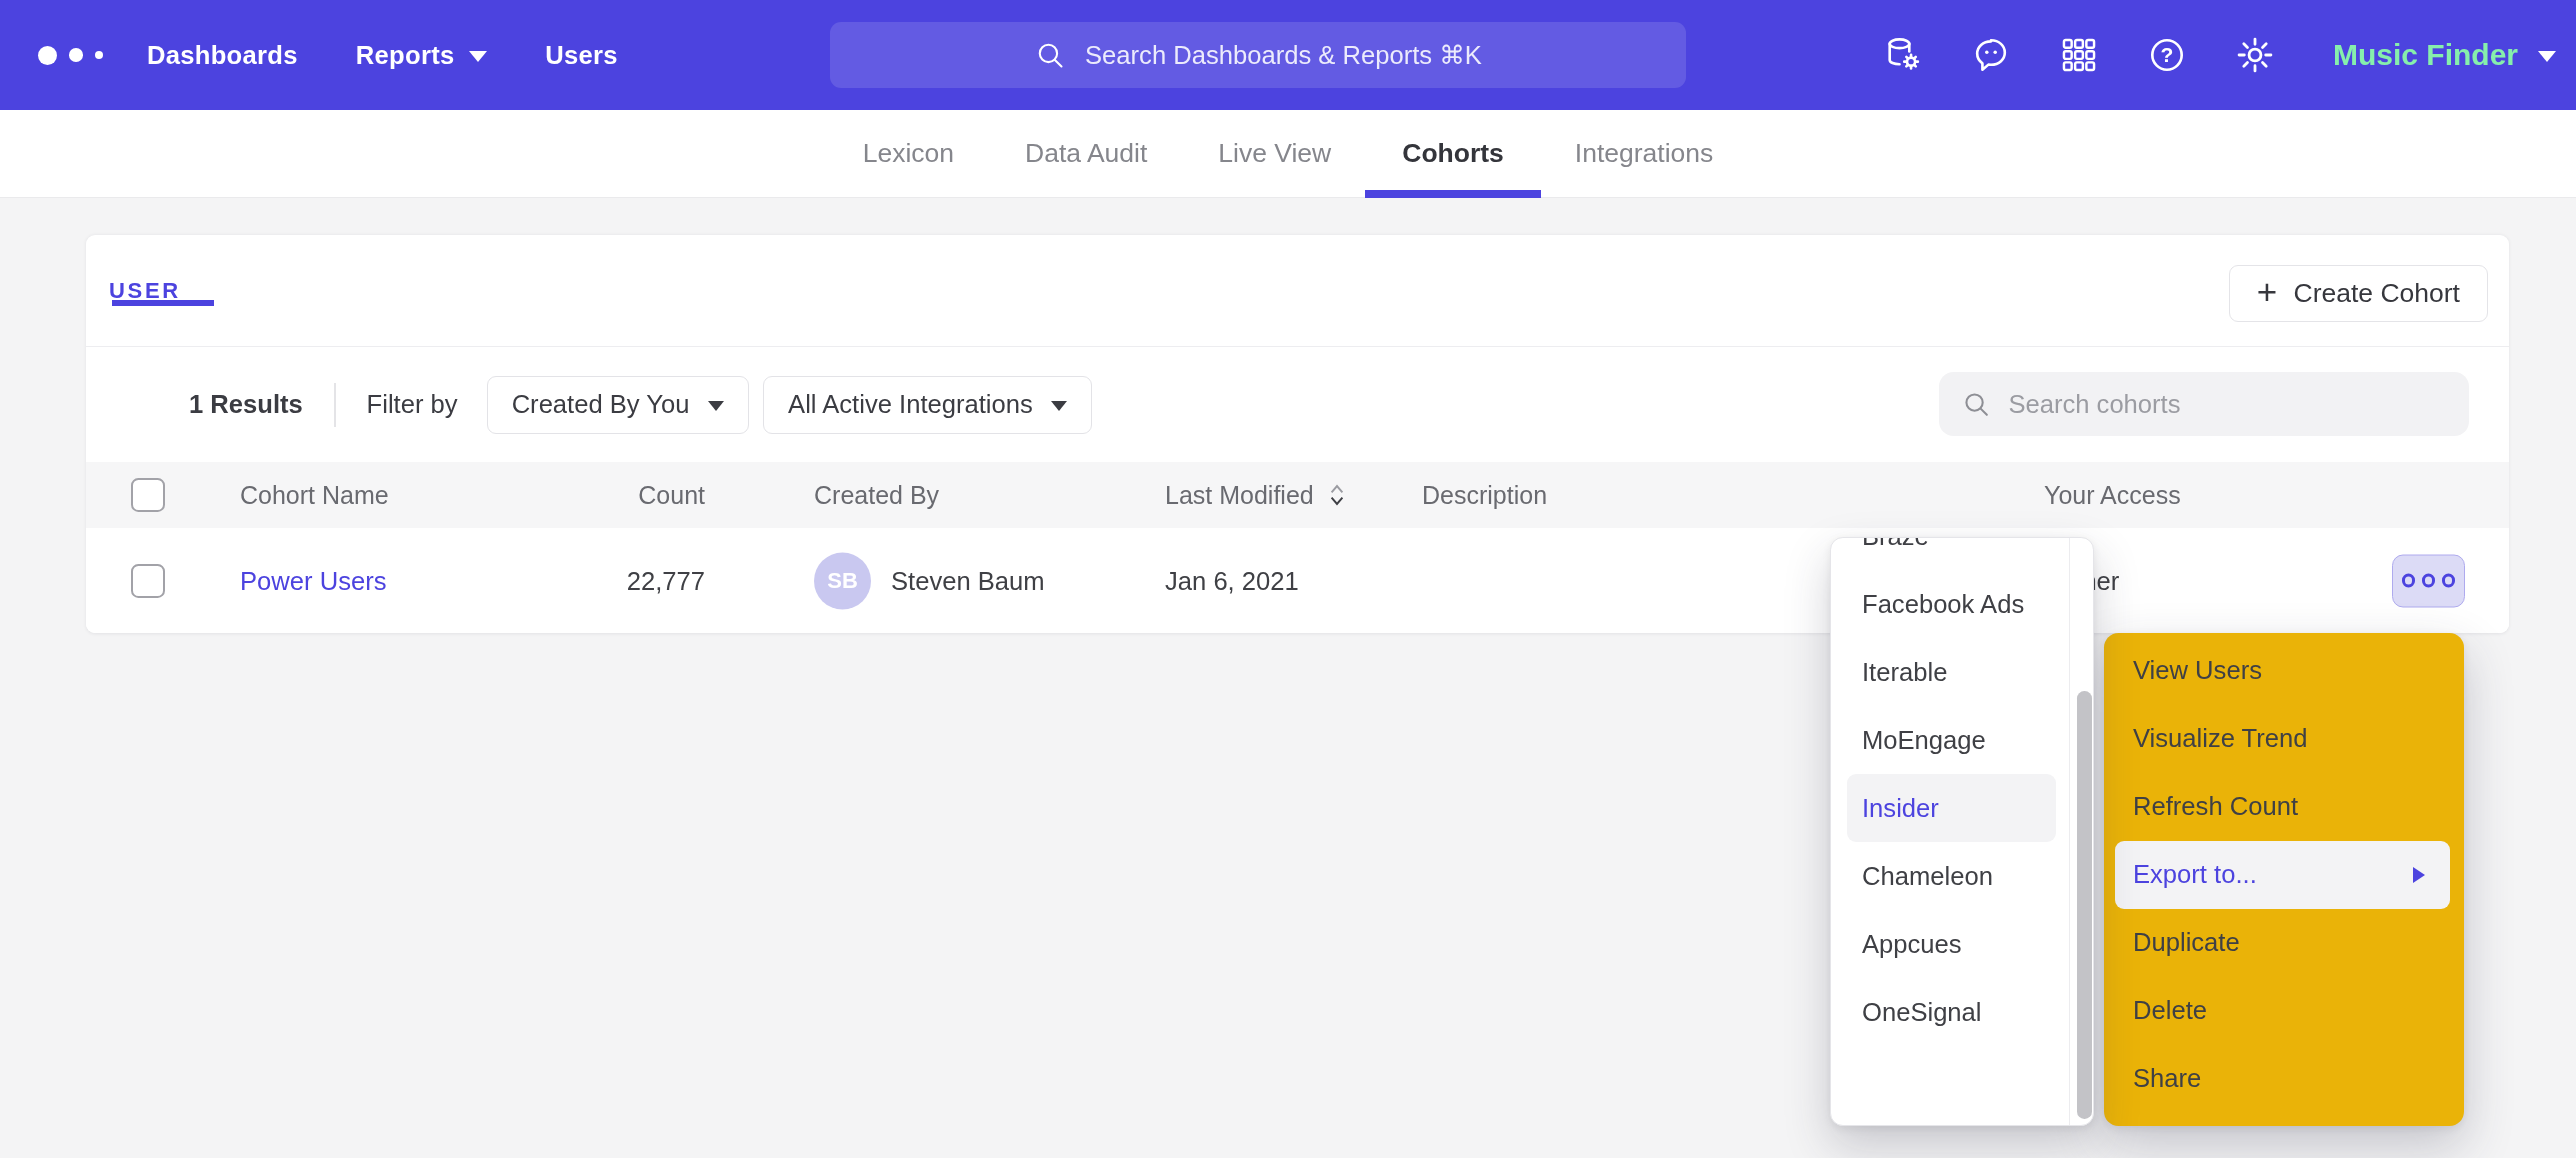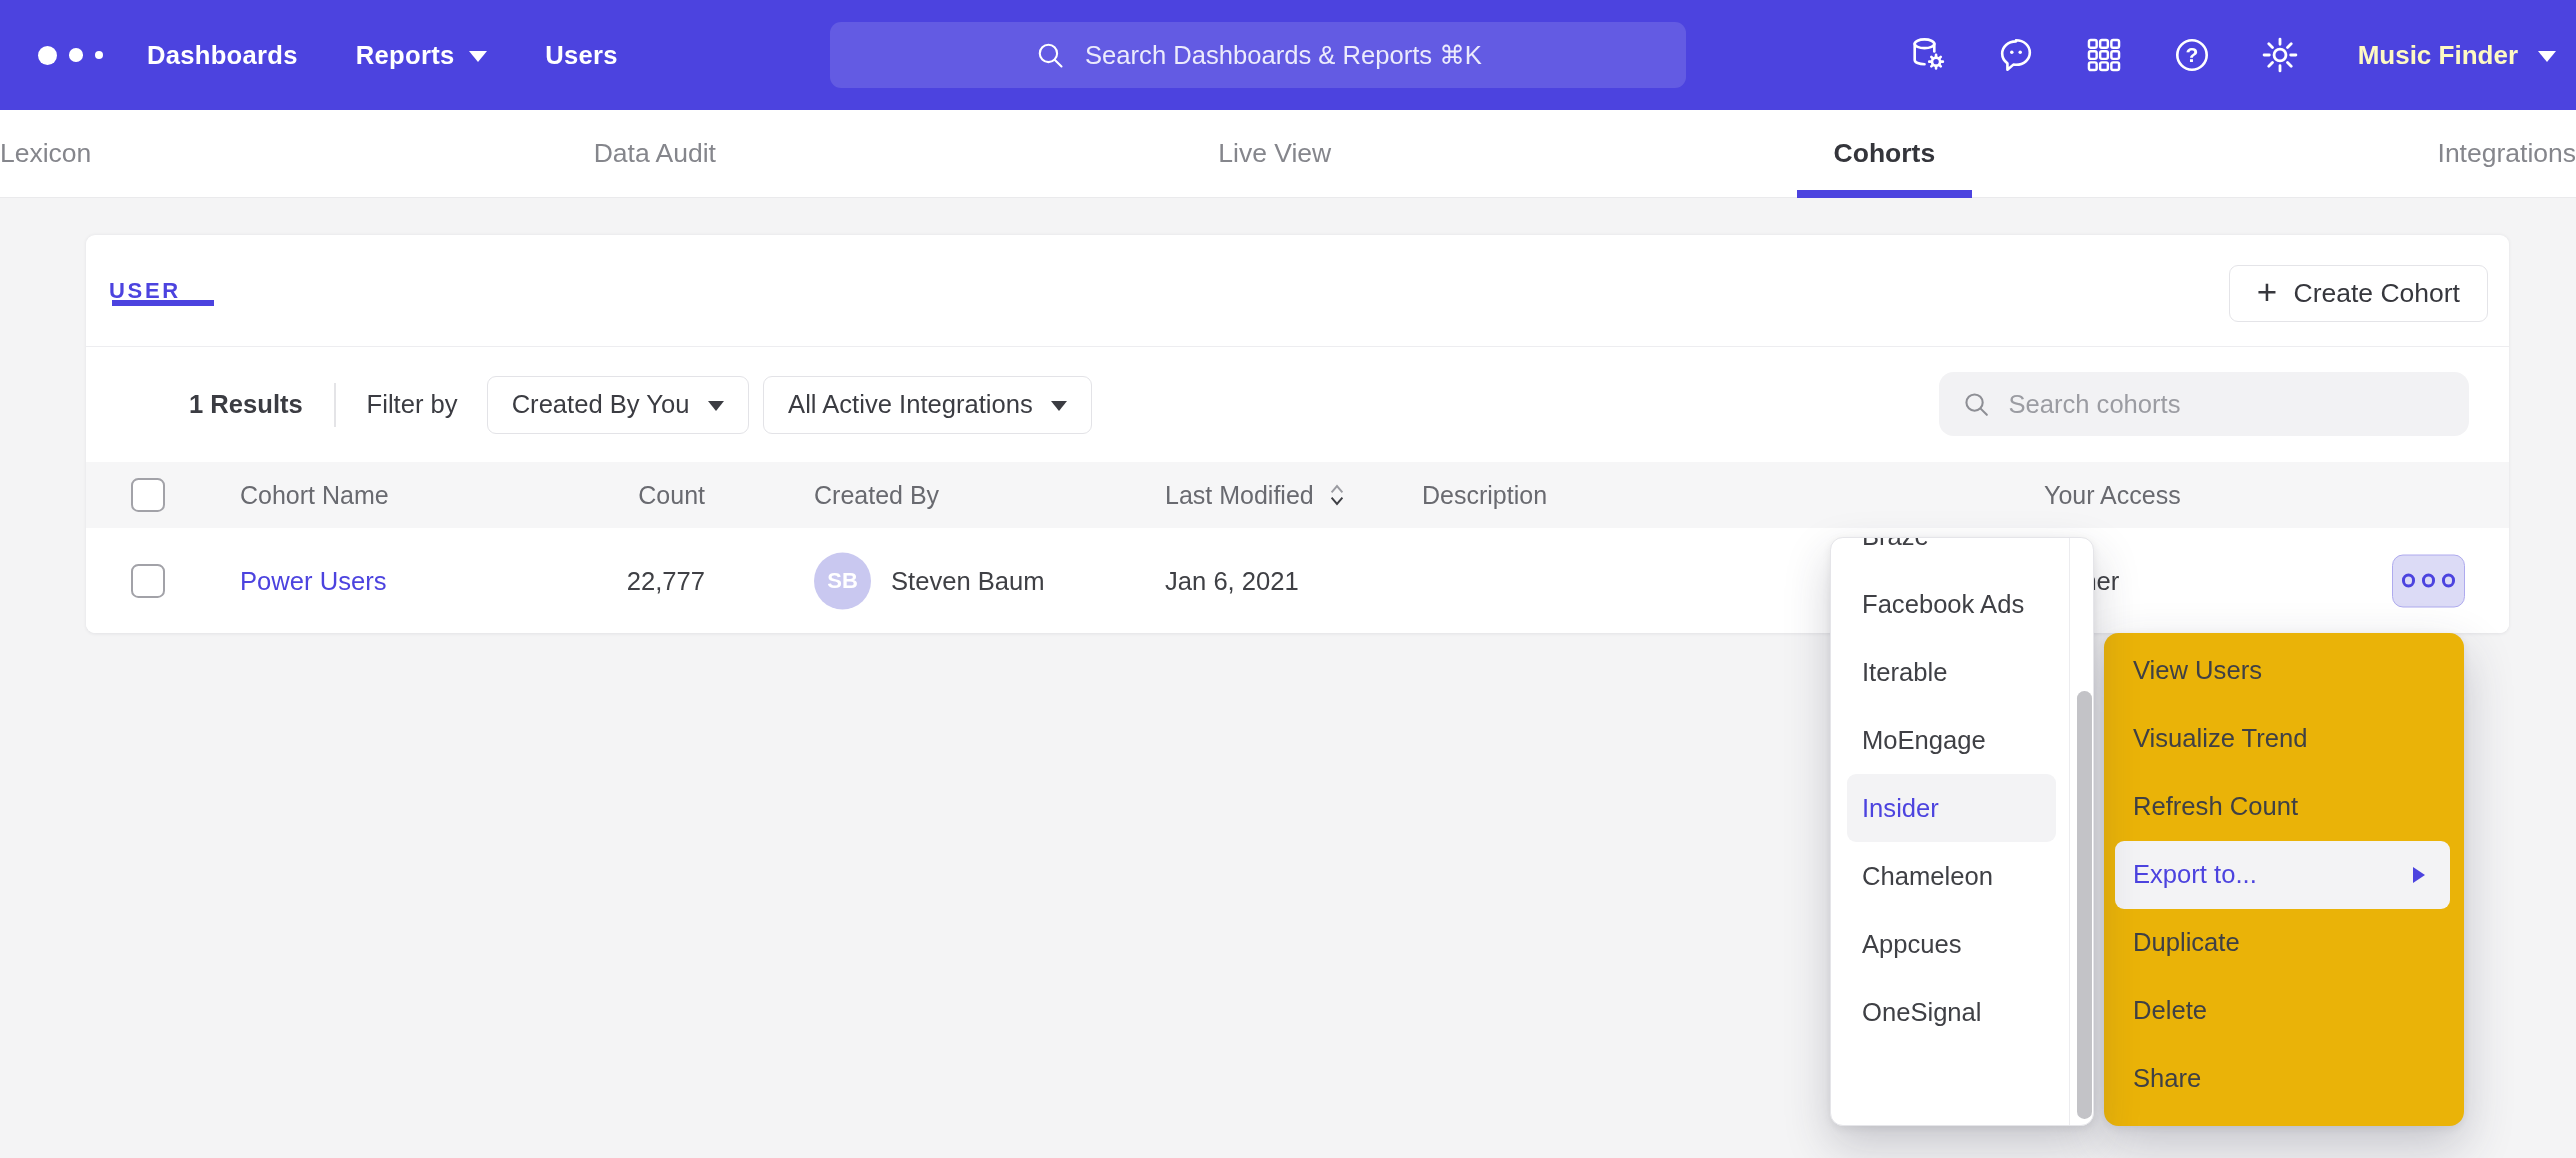--- a/index.html
+++ b/index.html
@@ -26,27 +26,27 @@
   .caret-white { width:0; height:0; border-left:9px solid transparent; border-right:9px solid transparent; border-top:11px solid #fff; margin-top:2.7px; }
   .nav-search {
     position:absolute; left:830px; top:22px; width:856px; height:66px;
     background:rgba(255,255,255,0.13); border-radius:11px;
     display:flex; align-items:center; justify-content:center; gap:18px; cursor:pointer;
   }
   .nav-search-text { color:rgba(255,255,255,0.88); font-size:25.6px; }
   .topnav-right { position:absolute; right:20px; top:0; height:110px; display:flex; align-items:center; gap:46px; }
   .nav-icon { width:42px; height:42px; display:flex; align-items:center; justify-content:center; cursor:pointer; }
   .project-switch { display:flex; align-items:center; gap:20px; margin-left:11px; cursor:pointer; }
-  .project-name { color:#fef9c3; font-size:26px; font-weight:700; }
+  .project-name { color:#86efac; font-size:30px; font-weight:700; }
 
   
   .subnav {
     position:absolute; top:110px; left:0; width:2576px; height:88px; background:#fff;
     border-bottom:0.9px solid #eaeaec;
-    display:flex; align-items:center; justify-content:space-between; gap:71px;
+    display:flex; align-items:center; justify-content:center; gap:71px;
   }
   .subtab { font-size:26.5px; color:#85868c; height:88px; display:flex; align-items:center; position:relative; cursor:pointer; }
   .subtab.active { color:#34353b; font-weight:700; }
   .subtab.active .subtab-underline {
     position:absolute; left:-37px; right:-37px; bottom:0; height:7.3px; background:#4c43df;
   }
 
   
   .card {
     position:absolute; left:86px; top:235px; width:2423px; height:398px;

